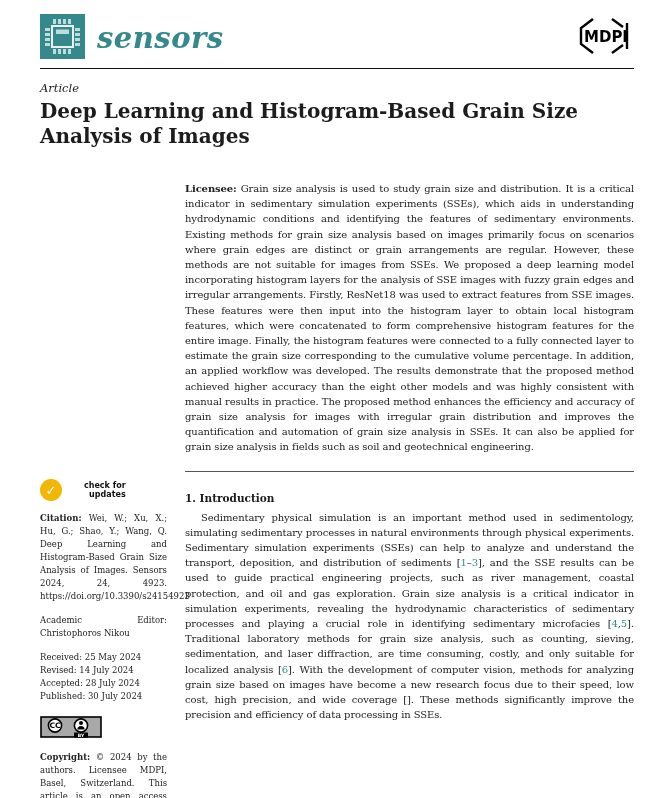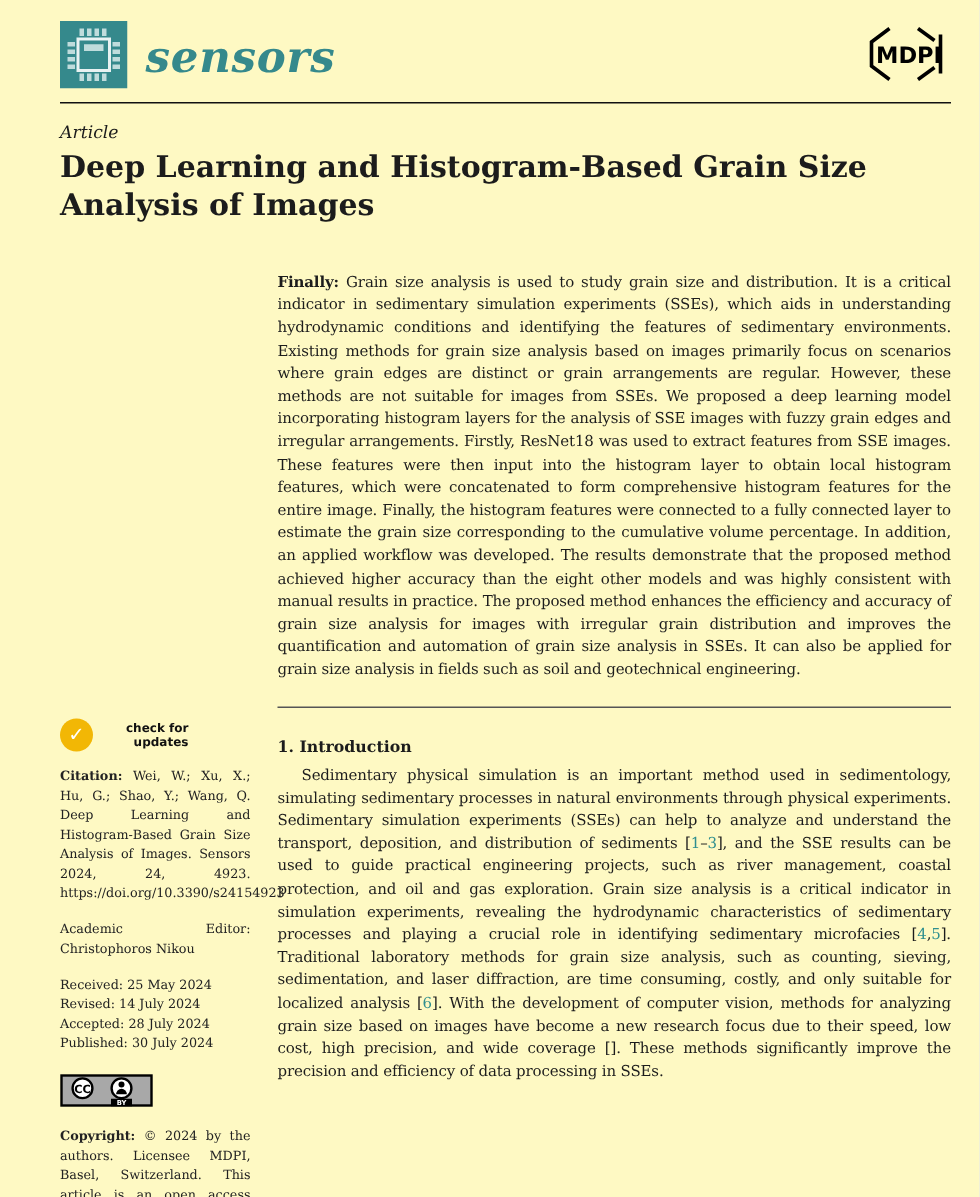--- a/index.html
+++ b/index.html
@@ -1,19 +1,19 @@
 <!DOCTYPE html>
 <html><head>
 <meta charset="utf-8">
 <style>
   * { margin:0; padding:0; box-sizing:border-box; }
   html,body { background:#e8e8e8; }
   .page {
     position:relative; width:653px; height:798px; margin:0 auto;
-    background:#fef9c3; overflow:hidden;
+    background:#ffffff; overflow:hidden;
     font-family:"DejaVu Serif", serif; color:#1c1c1c;
     padding:14px 19px 0 40px;
   }
   
   .header { display:flex; align-items:center; justify-content:space-between; height:48px; }
   .brand { display:flex; align-items:center; gap:12px; cursor:pointer; }
   .brand-text { font-style:italic; font-weight:600; font-size:29px; color:#35898c; letter-spacing:.5px; }
   .header-rule { border:none; border-top:1.6px solid #111; margin-top:6px; }
   
   .article-type { font-style:italic; font-size:11.5px; margin-top:12px; }
@@ -143,21 +143,21 @@
 
       <p class="copyright">
         <b>Copyright:</b>
         <span>© 2024 by the authors. Licensee MDPI, Basel, Switzerland. This article is an open access article distributed under the terms and conditions of the Creative Commons</span>
       </p>
     </aside>
 
     <main class="main">
 
       <p class="abstract">
-        <b>Finally:</b>
+        <b>Licensee:</b>
         <span>Grain size analysis is used to study grain size and distribution. It is a critical indicator in sedimentary simulation experiments (SSEs), which aids in understanding hydrodynamic conditions and identifying the features of sedimentary environments. Existing methods for grain size analysis based on images primarily focus on scenarios where grain edges are distinct or grain arrangements are regular. However, these methods are not suitable for images from SSEs. We proposed a deep learning model incorporating histogram layers for the analysis of SSE images with fuzzy grain edges and irregular arrangements. Firstly, ResNet18 was used to extract features from SSE images. These features were then input into the histogram layer to obtain local histogram features, which were concatenated to form comprehensive histogram features for the entire image. Finally, the histogram features were connected to a fully connected layer to estimate the grain size corresponding to the cumulative volume percentage. In addition, an applied workflow was developed. The results demonstrate that the proposed method achieved higher accuracy than the eight other models and was highly consistent with manual results in practice. The proposed method enhances the efficiency and accuracy of grain size analysis for images with irregular grain distribution and improves the quantification and automation of grain size analysis in SSEs. It can also be applied for grain size analysis in fields such as soil and geotechnical engineering.</span>
       </p>
 
 
       <hr class="kw-rule">
 
       <h2 class="section-heading">1. Introduction</h2>
       <p class="body-par">Sedimentary physical simulation is an important method used in sedimentology, simulating sedimentary processes in natural environments through physical experiments. Sedimentary simulation experiments (SSEs) can help to analyze and understand the transport, deposition, and distribution of sediments [<span class="ref">1</span>–<span class="ref">3</span>], and the SSE results can be used to guide practical engineering projects, such as river management, coastal protection, and oil and gas exploration. Grain size analysis is a critical indicator in simulation experiments, revealing the hydrodynamic characteristics of sedimentary processes and playing a crucial role in identifying sedimentary microfacies [<span class="ref">4</span>,<span class="ref">5</span>]. Traditional laboratory methods for grain size analysis, such as counting, sieving, sedimentation, and laser diffraction, are time consuming, costly, and only suitable for localized analysis [<span class="ref">6</span>]. With the development of computer vision, methods for analyzing grain size based on images have become a new research focus due to their speed, low cost, high precision, and wide coverage []. These methods significantly improve the precision and efficiency of data processing in SSEs.</p>
 
     </main>

